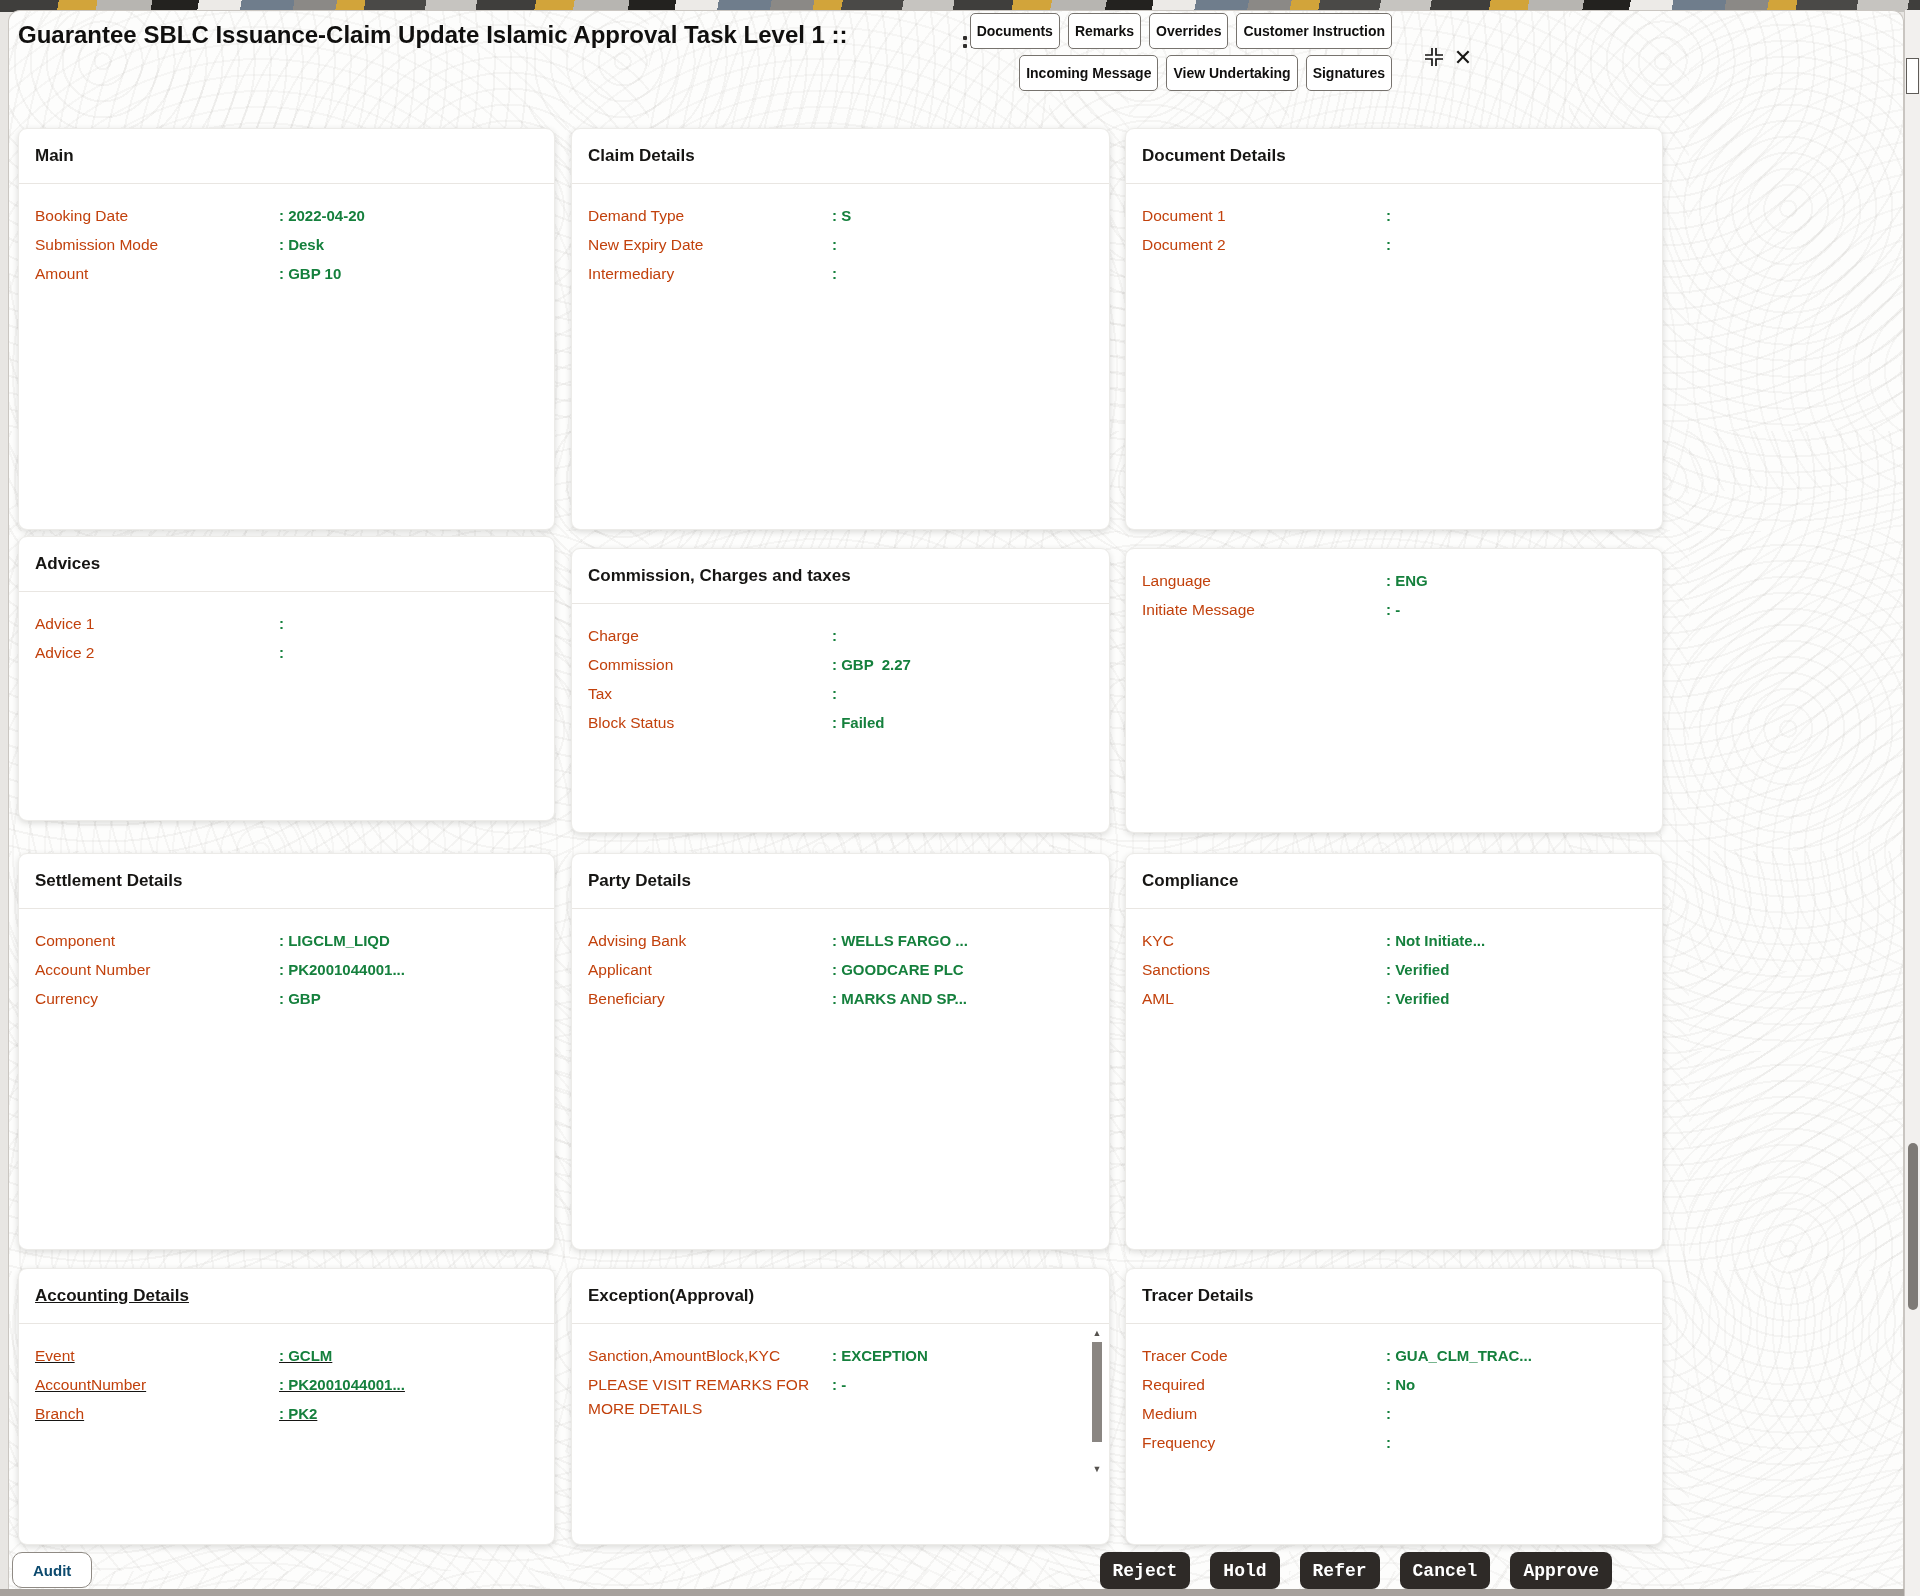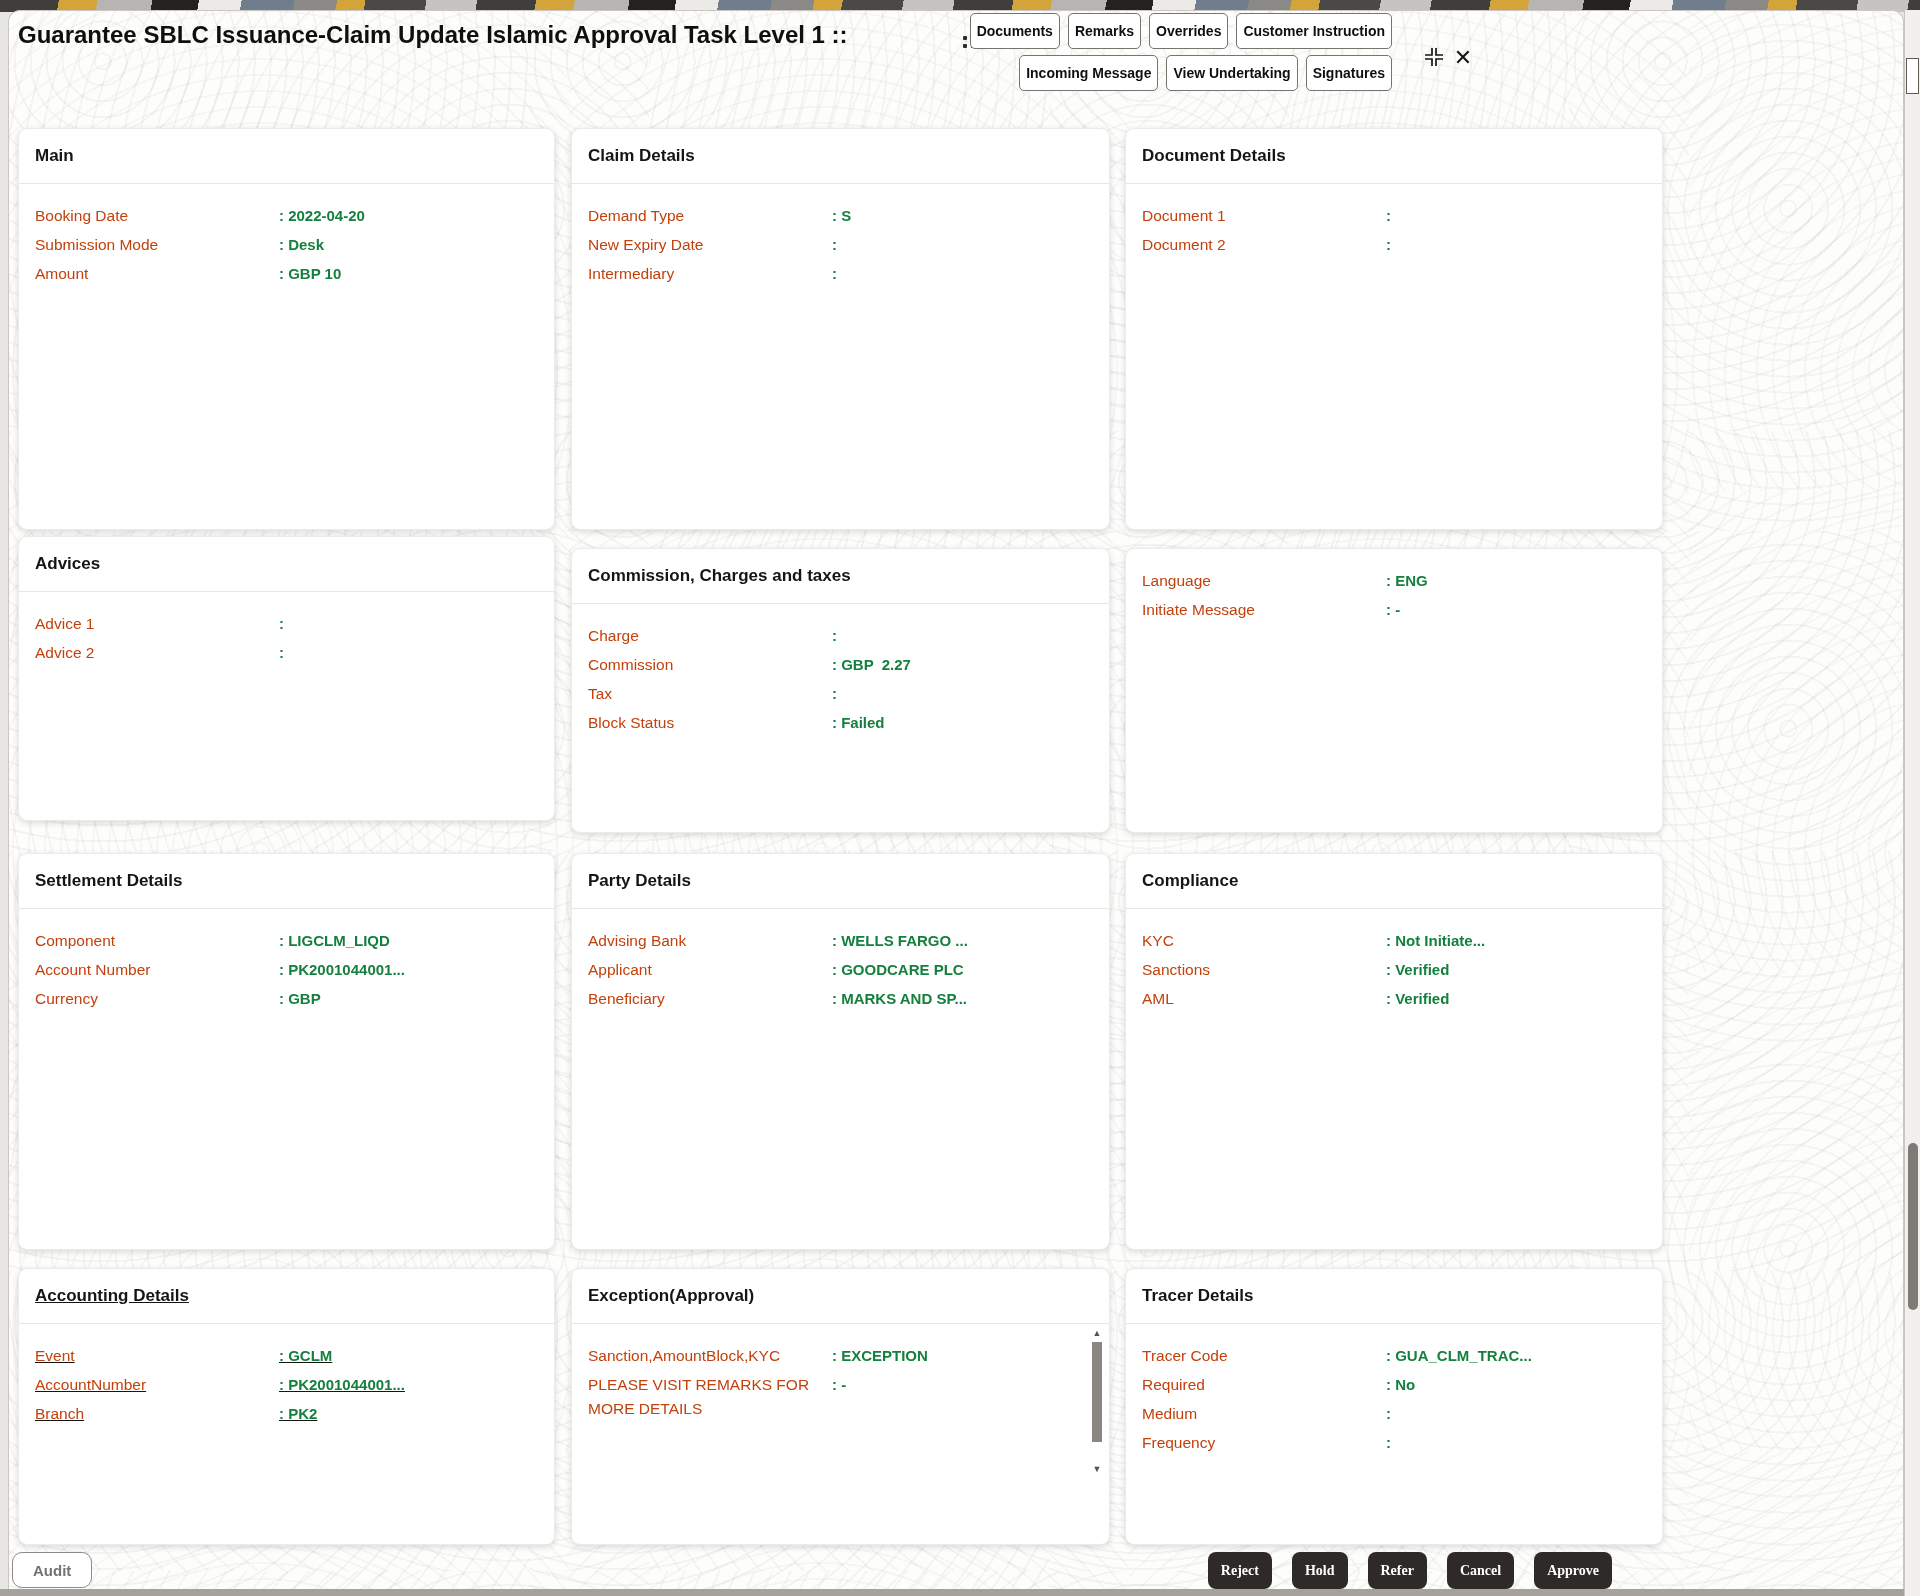--- a/index.html
+++ b/index.html
@@ -53,24 +53,24 @@
   
   .card-scrollbar{position:absolute;right:5px;top:59px;width:14px;height:146px;z-index:4;}
   .csb-arrow{position:absolute;left:0;width:14px;height:10px;font-size:9px;line-height:10px;
     text-align:center;color:#55524e;cursor:pointer;}
   .csb-up{top:0;} .csb-down{bottom:0;}
   .csb-thumb{position:absolute;left:2px;top:14px;width:10px;height:100px;background:#8a8682;cursor:pointer;}
 
   
   .audit-btn{position:absolute;left:12px;top:1552px;height:36px;padding:0 20px;background:#fff;
     border:1.5px solid #8f8a84;border-radius:10px;font-family:inherit;font-size:15px;font-weight:700;
-    color:#737373;cursor:pointer;z-index:6;}
+    color:#0c4a6e;cursor:pointer;z-index:6;}
   .actions{position:absolute;top:1552px;right:308px;display:flex;gap:20px;z-index:6;}
   .abtn{height:37px;padding:0 13px;background:#2e2a27;color:#fff;border:none;border-radius:8px;
-    font-family:Liberation Serif, serif;font-size:14px;font-weight:700;cursor:pointer;white-space:nowrap;}
+    font-family:Liberation Mono, monospace;font-size:18px;font-weight:700;cursor:pointer;white-space:nowrap;}
 
   .bottom-edge{position:absolute;left:0;top:1589px;width:1920px;height:7px;background:#a6a19c;z-index:7;}
 
   
   .vscroll{position:absolute;right:0;top:10px;width:16px;height:1586px;background:#f2f0ee;
     border-left:1px solid #c9c5c1;box-sizing:border-box;z-index:8;}
   .vs-top{position:absolute;left:1px;top:48px;width:13px;height:36px;background:#fff;border:1px solid #5f5c58;box-sizing:border-box;}
   .vs-thumb{position:absolute;left:3px;top:1133px;width:10px;height:167px;background:#7e7a76;border-radius:5px;cursor:pointer;}
 </style>
 </head>

